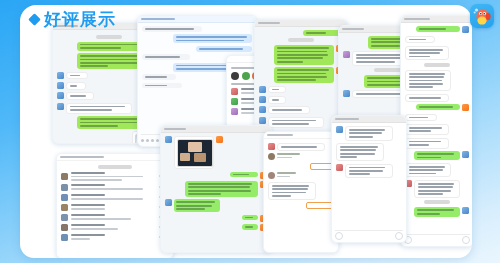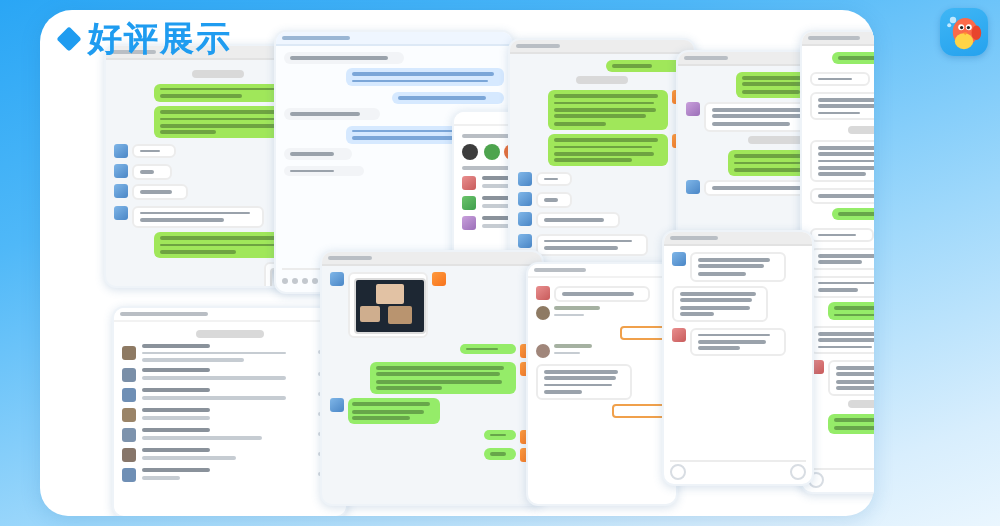--- a/index.html
+++ b/index.html
@@ -6,21 +6,21 @@
   body{
     width:500px;height:263px;overflow:hidden;
     font-family:"Liberation Sans","DejaVu Sans",sans-serif;
     background:linear-gradient(160deg,#2aa6f5 0%,#4fb8f8 28%,#9ed8fb 62%,#d8eefd 88%,#eaf6fe 100%);
     position:relative;
   }
   .stage{position:absolute;inset:0;}
 
   
   .panel{
-    position:absolute;left:20px;top:5px;width:417px;height:253px;
+    position:absolute;left:20px;top:5px;width:452px;height:253px;
     background:#ffffff;border-radius:16px 16px 14px 14px;
     box-shadow:0 2px 10px rgba(30,110,180,.18);
     overflow:hidden;
   }
   .panel-inner{position:absolute;inset:0;overflow:hidden;}
 
   
   .title-wrap{position:absolute;left:10px;top:6px;display:flex;align-items:center;gap:5px;z-index:40;}
   .diamond{
     width:9px;height:9px;background:#1f9cf0;transform:rotate(45deg);

